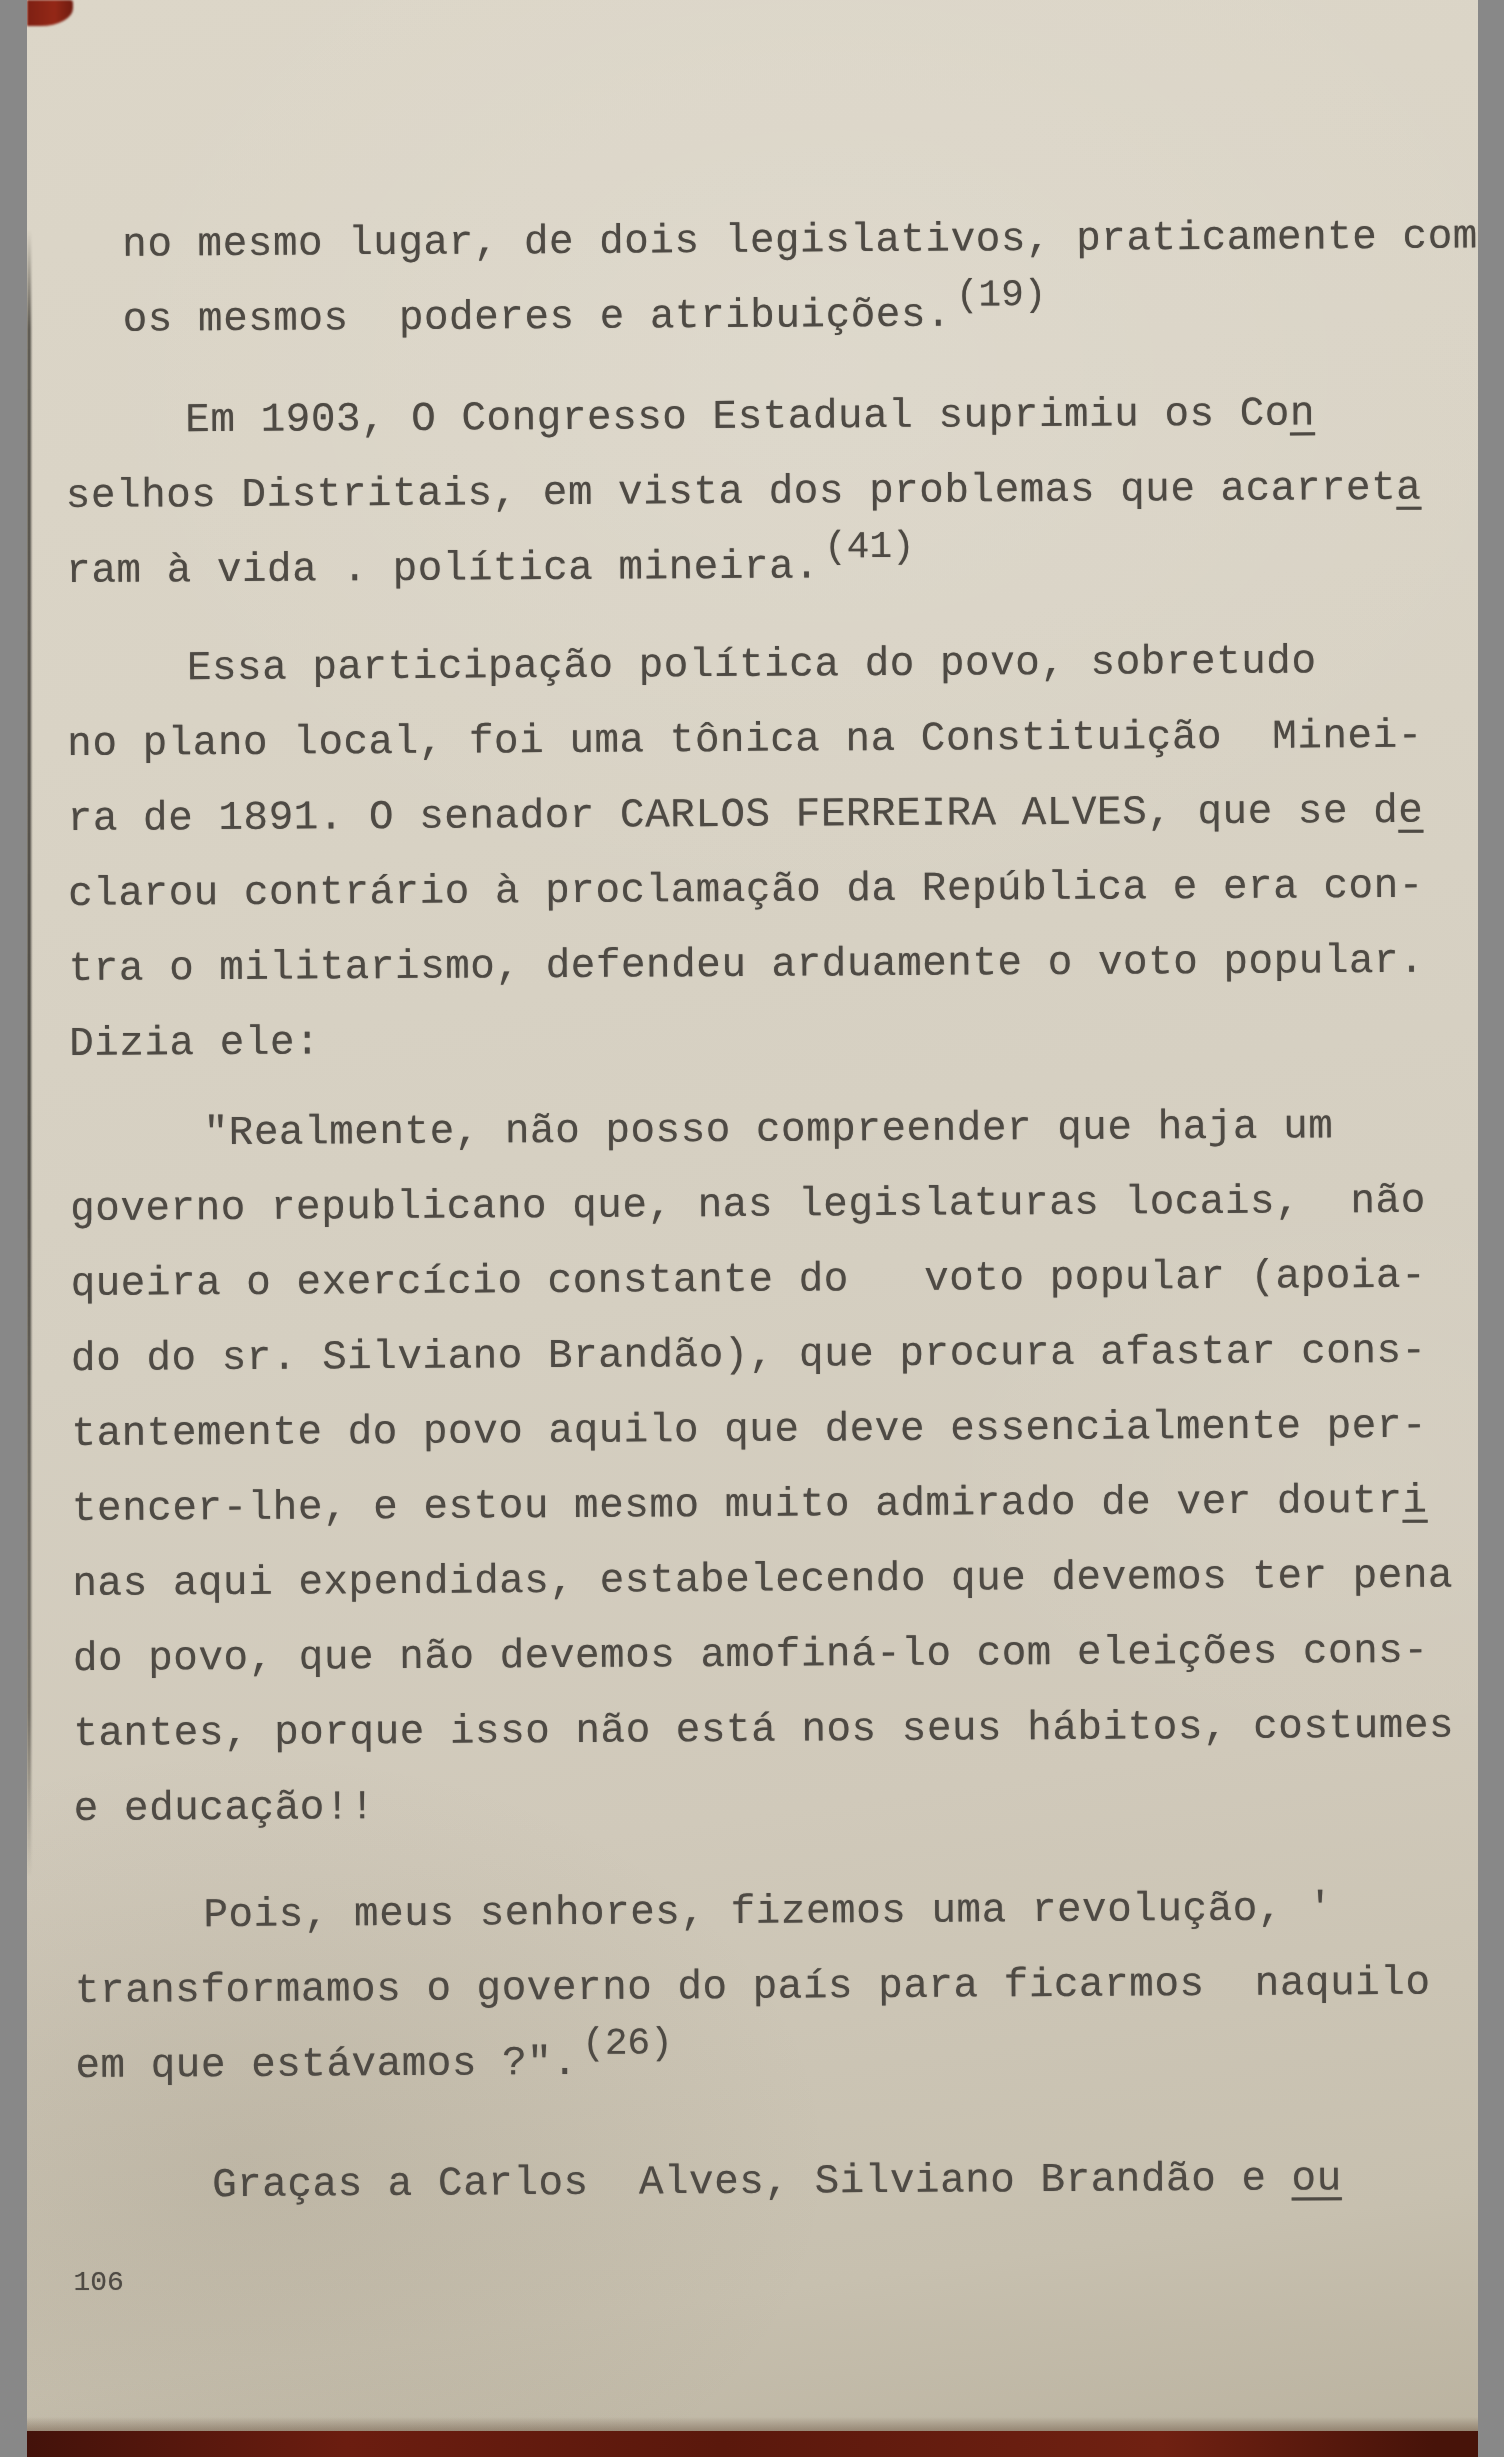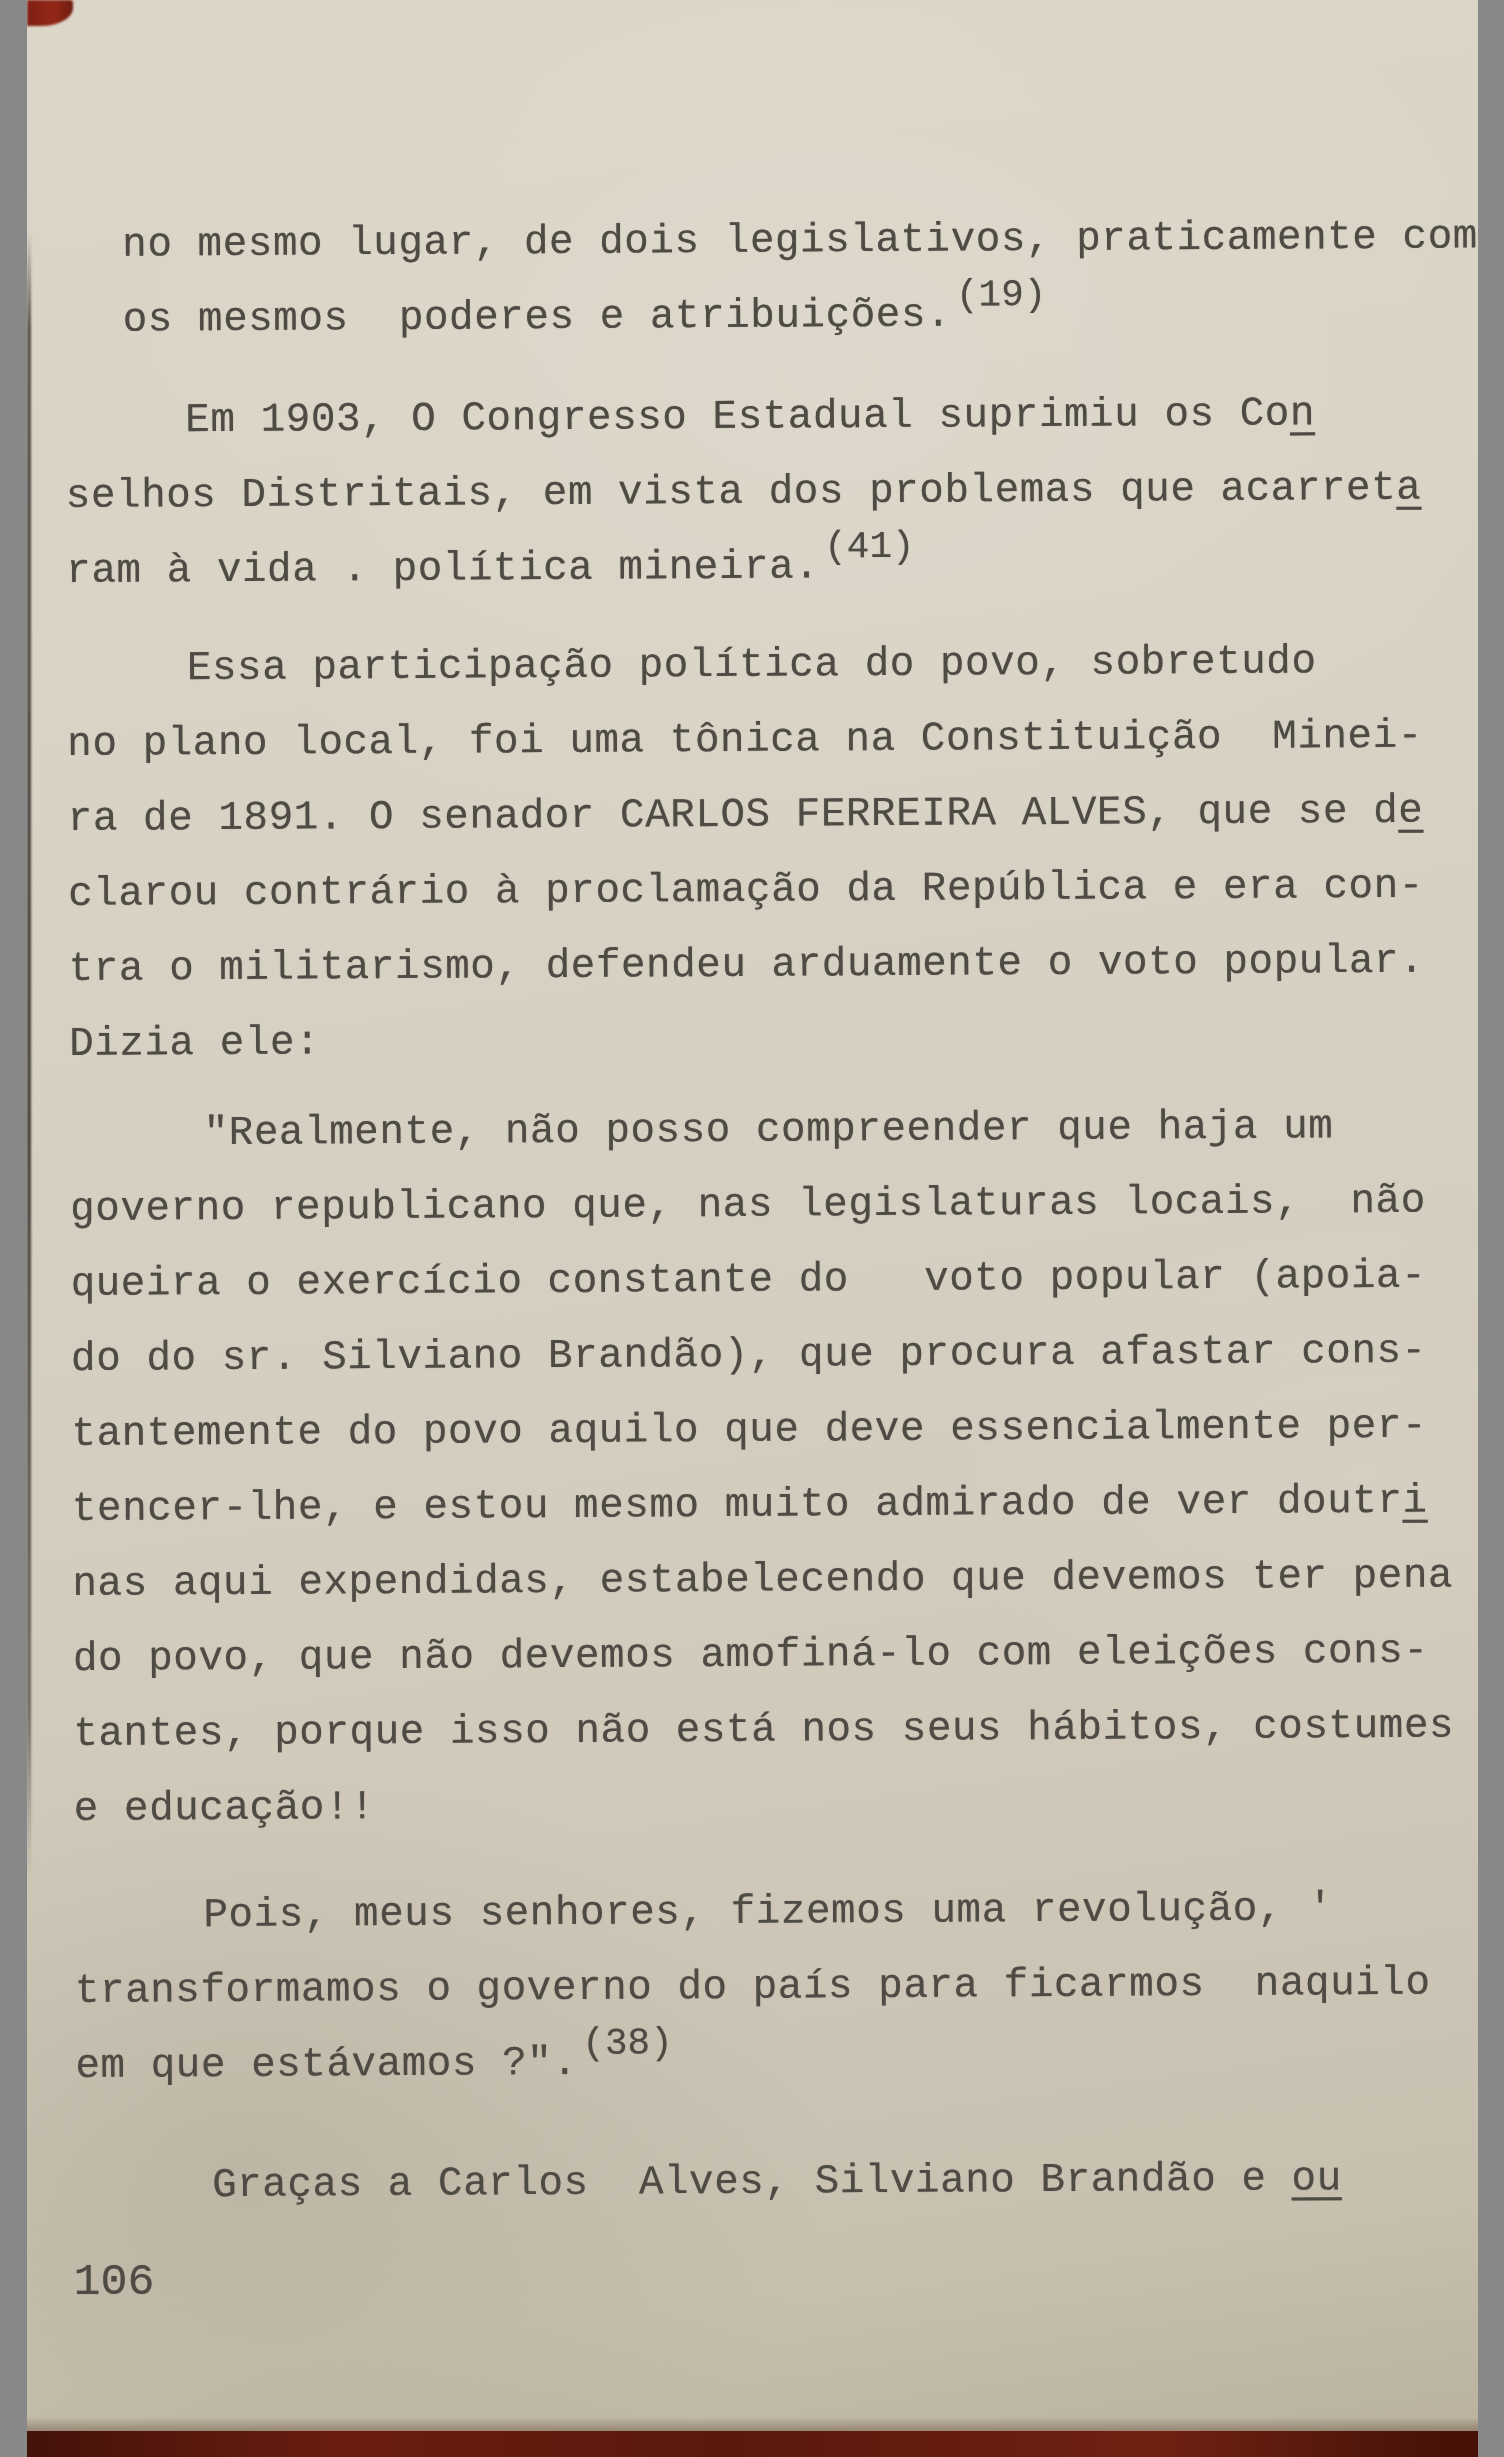--- a/index.html
+++ b/index.html
@@ -57,21 +57,21 @@
   .para-2 .line:first-child{text-indent:120px;}
   .para-3 .line:first-child{text-indent:120px;}
   .para-4 .line:first-child{text-indent:134px;}
   .para-5 .line:first-child{text-indent:129px;}
   .para-6 .line:first-child{text-indent:136px;}
   .u{text-decoration:underline;text-decoration-thickness:3.4px;text-underline-offset:7.8px;}
   .sup{position:relative;top:-0.52em;font-size:0.92em;margin-left:4.9px;letter-spacing:0;}
   .dim{color:rgba(78,74,68,0.55);}
   .page-number{
     position:absolute;left:47px;top:2245px;
-    color:#4e4a44;font-size:45px;line-height:75px;
+    color:#4e4a44;font-size:28px;line-height:75px;
     text-shadow:0 0 1px rgba(62,58,50,0.45);
   }
 </style>
 </head>
 <body>
 
 <div class="page">
   <div class="red-corner-mark"></div>
   <div class="spine-shadow"></div>
   <div class="text-block">
@@ -100,21 +100,21 @@
         <div class="line"><span>tantemente do povo aquilo que deve essencialmente per-</span></div>
         <div class="line"><span>tencer-lhe, e estou mesmo muito admirado de ver doutr</span><span class="u">i</span></div>
         <div class="line"><span>nas aqui expendidas, estabelecendo que devemos ter pena</span></div>
         <div class="line"><span>do povo, que não devemos amofiná-lo com eleições cons-</span></div>
         <div class="line"><span>tantes, porque isso não está nos seus hábitos, costumes</span></div>
         <div class="line"><span>e educação!!</span></div>
       </div>
       <div class="para para-5">
         <div class="line"><span>Pois, meus senhores, fizemos uma revolução, '</span></div>
         <div class="line"><span>transformamos o governo do país para ficarmos  naquilo</span></div>
-        <div class="line"><span>em que estávamos ?".</span><span class="sup">(38)</span></div>
+        <div class="line"><span>em que estávamos ?".</span><span class="sup">(26)</span></div>
       </div>
       <div class="para para-6">
         <div class="line"><span>Graças a Carlos  Alves, Silviano Brandão e </span><span class="u">ou</span></div>
       </div>
     </div>
   <div class="page-number">106</div>
   <div class="maroon-bottom-edge"></div>
 </div>
 
 

